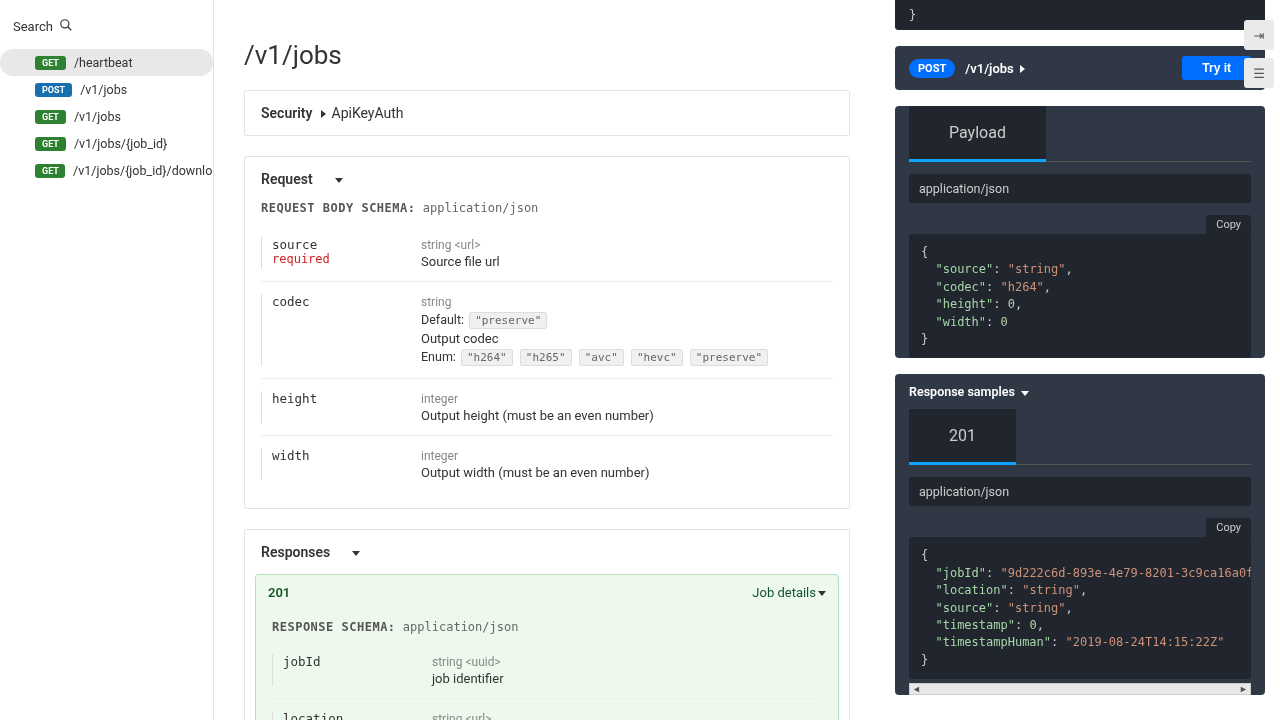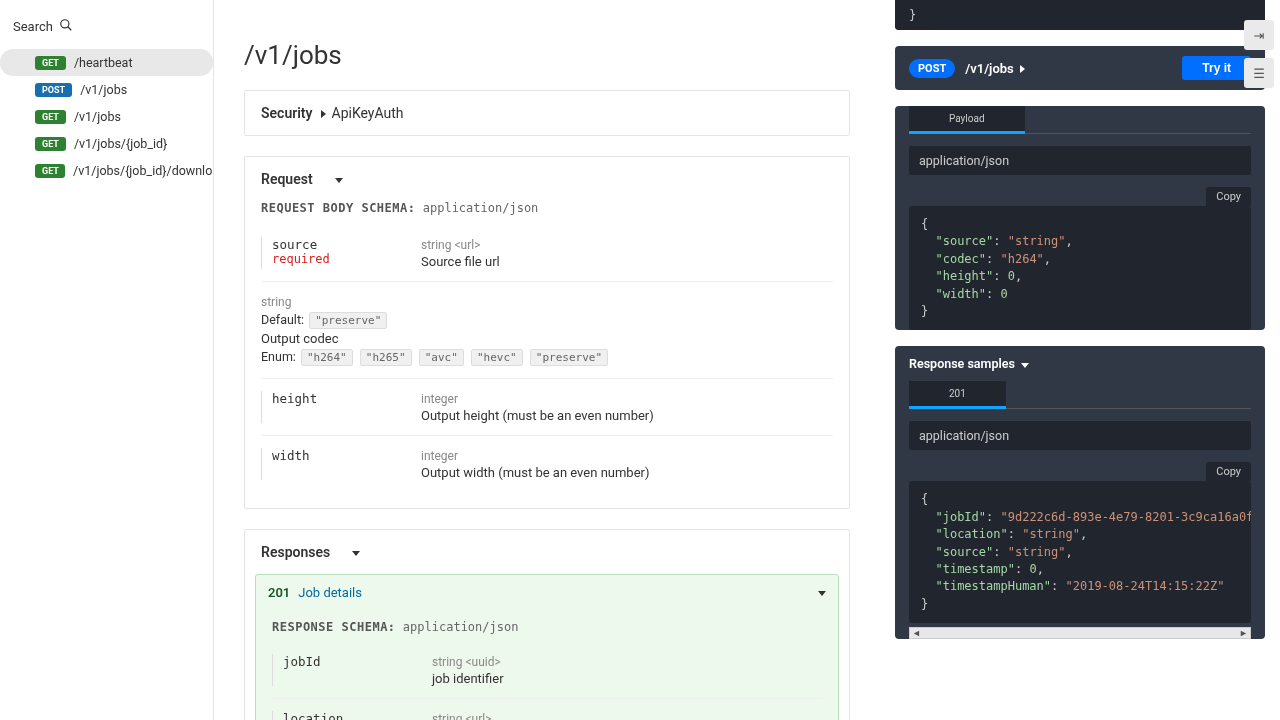--- a/index.html
+++ b/index.html
@@ -48,39 +48,39 @@
   .param-type { font-size: 12px; color: #888; }
   .param-type .fmt { color: #888; }
   .param-desc { font-size: 13px; color: #333; margin-top: 2px; }
   .param-line { font-size: 12.5px; color: #333; margin-top: 3px; }
   .enum-badge { display: inline-block; background: #f0f0f0; border: 1px solid #ddd; border-radius: 2px; padding: 1px 5px; margin: 0 2px; font-family: Menlo, Monaco, monospace; font-size: 11px; color: #666; }
   
   .responses-panel { border: 1px solid #e4e4e4; border-radius: 2px; }
   .resp-success { border: 1px solid #b7e0b8; background: #eef9ee; margin: 0 10px; border-radius: 3px; }
   .resp-header { display: flex; align-items: center; padding: 10px 12px; font-size: 13px; cursor: pointer; }
   .resp-code { font-weight: 600; margin-right: 8px; color: #155724; }
-  .resp-msg { flex: 1; color: #0369a1; }
+  .resp-msg { flex: 1; color: #14532d; text-align: right; }
   .resp-body { padding: 10px 16px 16px 16px; }
   
   
   .right { width: 400px; background: #fff; padding: 0 15px; overflow-y: auto; position: relative; }
   .darkbox { background: #303846; border-radius: 4px; margin-bottom: 16px; color: #e0e0e0; }
   .code-stub { background: #21262e; padding: 8px 14px; font-family: Menlo, Monaco, monospace; font-size: 12px; color: #ccc; border-radius: 0 0 4px 4px; }
   
   .op-bar { display: flex; align-items: center; padding: 10px 14px; }
   .op-method { background: #006FFF; color: #fff; font-size: 11px; font-weight: 700; padding: 3px 9px; border-radius: 10px; margin-right: 10px; }
   .op-path { color: #fff; font-size: 13px; font-weight: 600; flex: 1; }
   .op-path .chev { margin-left: 4px; }
   .try-btn { background: #006FFF; color: #fff; font-size: 12px; font-weight: 600; padding: 5px 20px; border-radius: 3px; cursor: pointer; border: none; }
   
   .samp-header { padding: 10px 14px; font-size: 12.5px; font-weight: 600; color: #fff; display: flex; align-items: center; }
   .samp-header .chev { margin-left: 4px; }
   
   .tab-row { display: flex; padding: 0 14px; }
-  .tab { background: #21262e; color: #ccc; font-size: 10px; padding: 7px 40px; border-bottom: 3px solid #0ea5ff; }
+  .tab { background: #21262e; color: #ccc; font-size: 16px; padding: 17px 40px; border-bottom: 3px solid #0ea5ff; }
   .tab-rest { flex: 1; border-bottom: 1px solid #555; }
   
   .mime-row { background: #21262e; margin: 12px 14px; padding: 7px 10px; font-size: 12.5px; color: #ccc; border-radius: 2px; }
   
   .copy-btn-row { display: flex; justify-content: flex-end; padding: 0 14px; }
   .copy-btn { background: #21262e; color: #ccc; font-size: 11px; padding: 3px 10px; border-radius: 3px 3px 0 0; cursor: pointer; }
   
   .code-block { background: #21262e; margin: 0 14px 14px 14px; padding: 10px 12px; font-family: Menlo, Monaco, monospace; font-size: 12px; border-radius: 3px; overflow-x: auto; white-space: pre; line-height: 1.45; }
   .tok-brace { color: #ccc; }
   .tok-key { color: #a5d6a7; }
@@ -156,20 +156,23 @@
       </div>
       <div class="params" id="req-params">
           <div class="param-row">
             <div class="param-name-col">
               <div class="param-name">source</div>
               <div class="param-required">required</div>
             </div>
             <div class="param-detail"><span class="param-type">string <span class="fmt">&lt;url&gt;</span></span><div class="param-desc">Source file url</div></div>
           </div>
           <div class="param-row">
+            <div class="param-name-col">
+              <div class="param-name">codec</div>
+            </div>
             <div class="param-detail"><span class="param-type">string</span><div class="param-line">Default: <span class="enum-badge">"preserve"</span></div><div class="param-desc">Output codec</div><div class="param-line">Enum: <span class="enum-badge">"h264"</span> <span class="enum-badge">"h265"</span> <span class="enum-badge">"avc"</span> <span class="enum-badge">"hevc"</span> <span class="enum-badge">"preserve"</span></div></div>
           </div>
           <div class="param-row">
             <div class="param-name-col">
               <div class="param-name">height</div>
             </div>
             <div class="param-detail"><span class="param-type">integer</span><div class="param-desc">Output height (must be an even number)</div></div>
           </div>
           <div class="param-row">
             <div class="param-name-col">

